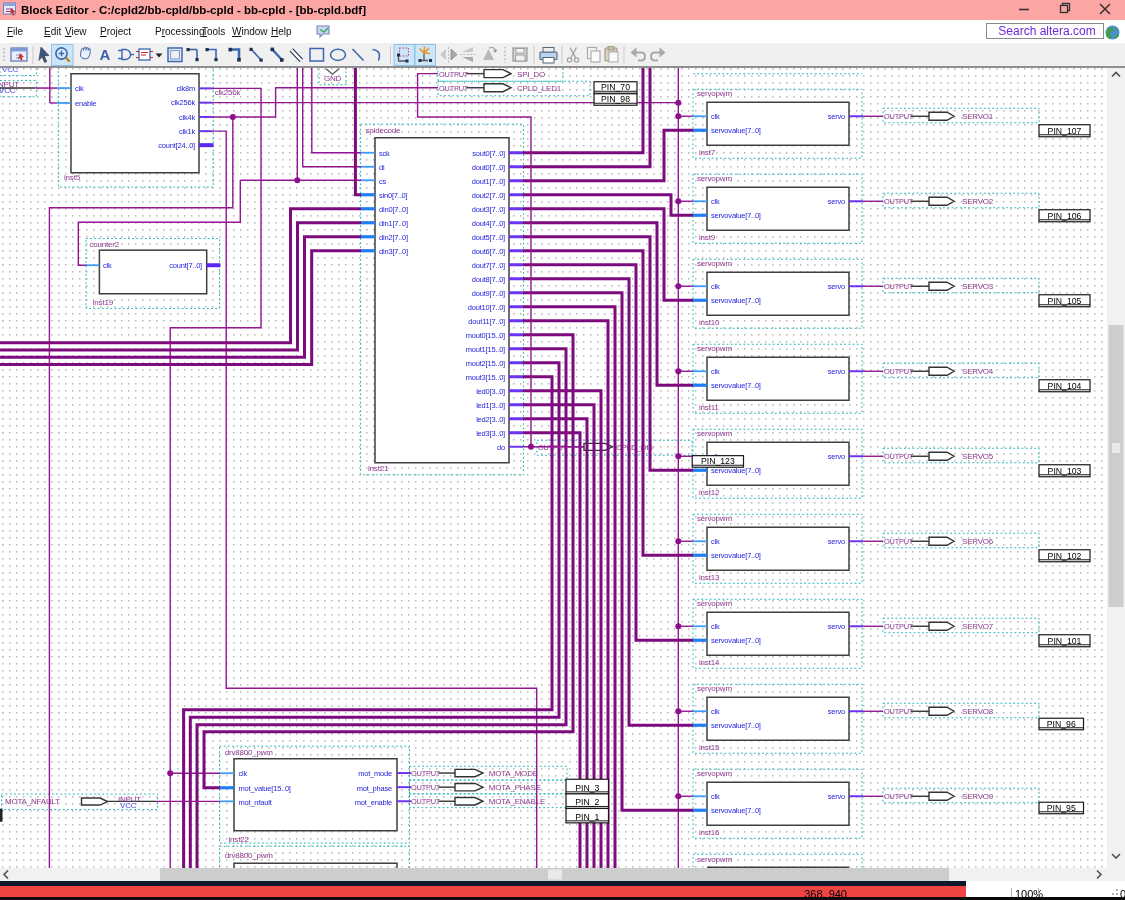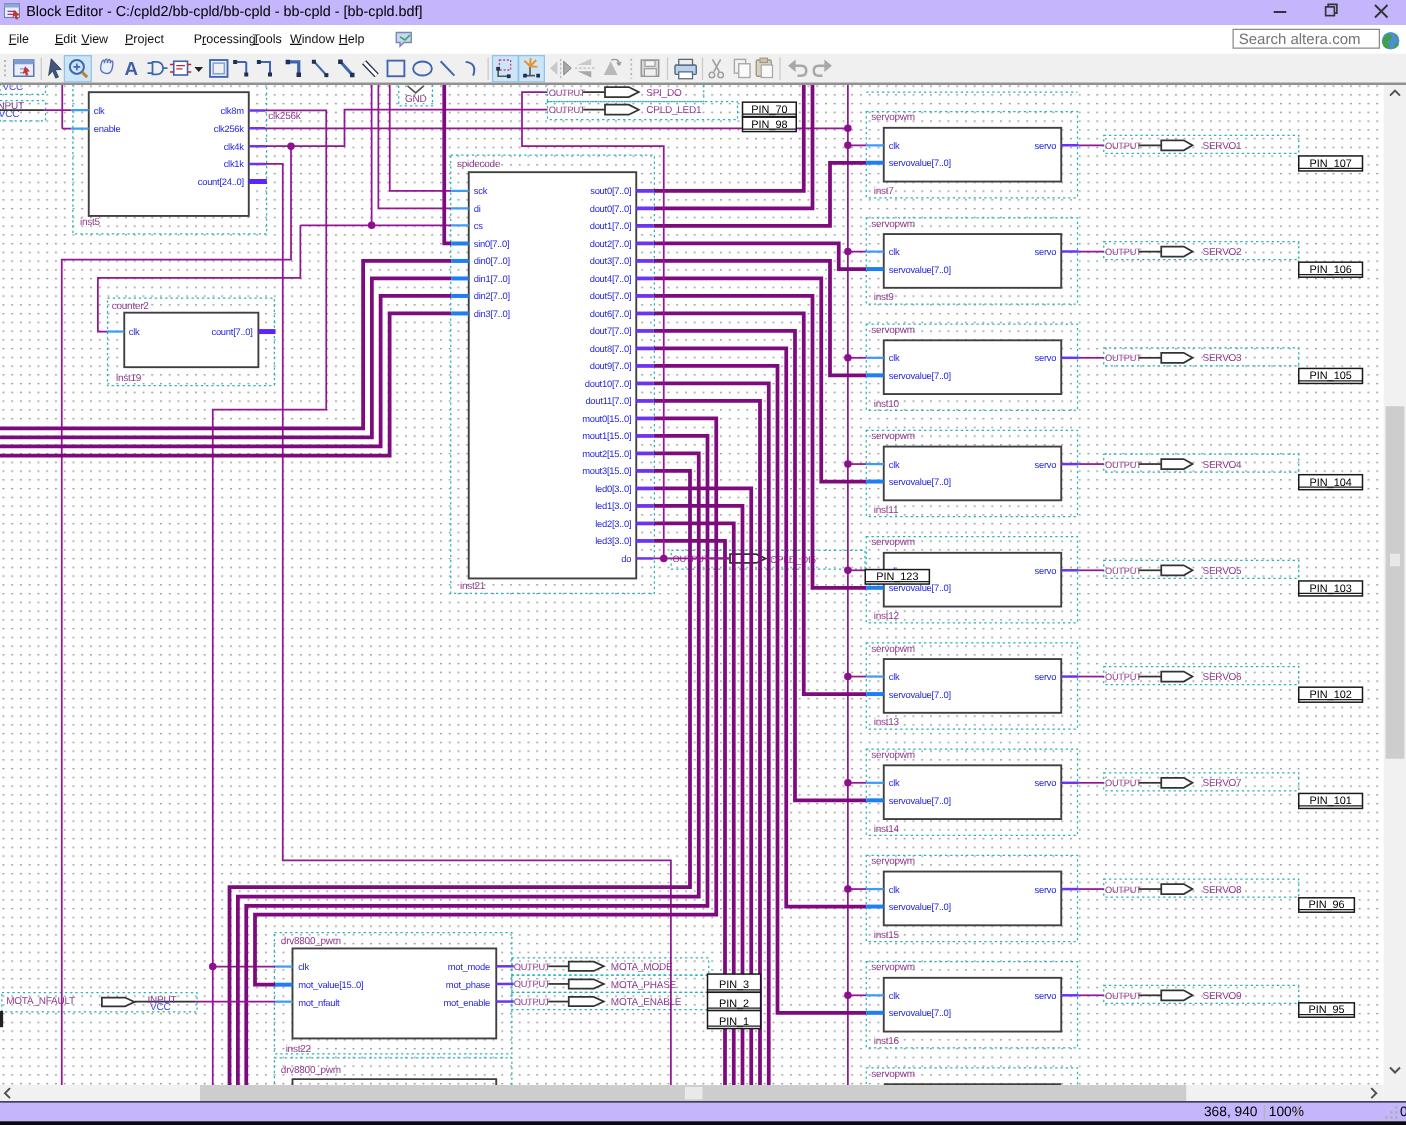--- a/index.html
+++ b/index.html
@@ -1,27 +1,27 @@
 <!DOCTYPE html>
 <html><head><meta charset="utf-8"><style>
 * { margin:0; padding:0; box-sizing:border-box; }
 body { width:1125px; height:900px; overflow:hidden; font-family:"Liberation Sans",sans-serif; background:#fff; }
 .abs { position:absolute; }
-#titlebar { left:0; top:0; width:1125px; height:20px; background:#c4b5fd; }
+#titlebar { left:0; top:0; width:1125px; height:20px; background:#fca5a5;font-weight:bold; }
 #title { left:21px; top:4px; font-size:11.5px; color:#000; }
 #menubar { left:0; top:20px; width:1125px; height:23px; background:#fff; font-size:10px; color:#111; }
 #menubar span.m { position:absolute; top:6px; }
-#searchbox { left:986px; top:3px; width:118px; height:16px; border:1px solid #8a8a8a; background:#fff; color:#737373; font-size:12px; padding-left:4px; line-height:14px; }
+#searchbox { left:986px; top:3px; width:118px; height:16px; border:1px solid #8a8a8a; background:#fff; color:#6d28d9; font-size:12px; padding-left:4px; line-height:14px;text-align:center; }
 #toolbar { left:0; top:43px; width:1125px; height:22.5px; background:#f0f0f0; }
 #tbline { left:0; top:65.5px; width:1125px; height:2px; background:#909090; }
 #canvas { left:0; top:67.5px; width:1107px; height:800.5px; background:#fff; overflow:hidden; }
 #vscroll { left:1107px; top:67.5px; width:18px; height:800.5px; background:#f1f1f1; }
 #hscroll { left:0; top:868px; width:1107px; height:13px; background:#f1f1f1; }
 #corner { left:1107px; top:868px; width:18px; height:13px; background:#f1f1f1; }
-#statusbar { left:0; top:881px; width:1125px; height:16px; background:#c4b5fd; border-top:1px solid #0f172a; font-size:11px; color:#000; }
+#statusbar { left:0; top:881px; width:966px; height:16px; background:#ef4444; border-top:5px solid #0f172a; font-size:11px; color:#000; }
 #blackstrip { left:0; top:897px; width:1125px; height:3px; background:#0a0a0a; }
 .cap { position:absolute; top:0; height:20px; color:#333; }
 .sep { position:absolute; top:2px; width:1px; height:12px; background:#b4b4b4; }
 </style></head>
 <body>
 <div class="abs" id="titlebar">
  <svg class="abs" style="left:3px;top:2px" width="15" height="15" viewBox="0 0 15 15">
       <rect x="0.5" y="1" width="12" height="11" fill="#e9eefb" stroke="#6b81b8" stroke-width="1"></rect>
       <rect x="0.5" y="1" width="12" height="3" fill="#8fa6d8"></rect>
       <path d="M3 7h7M3 9.5h5" stroke="#93a" stroke-width="1"></path>

